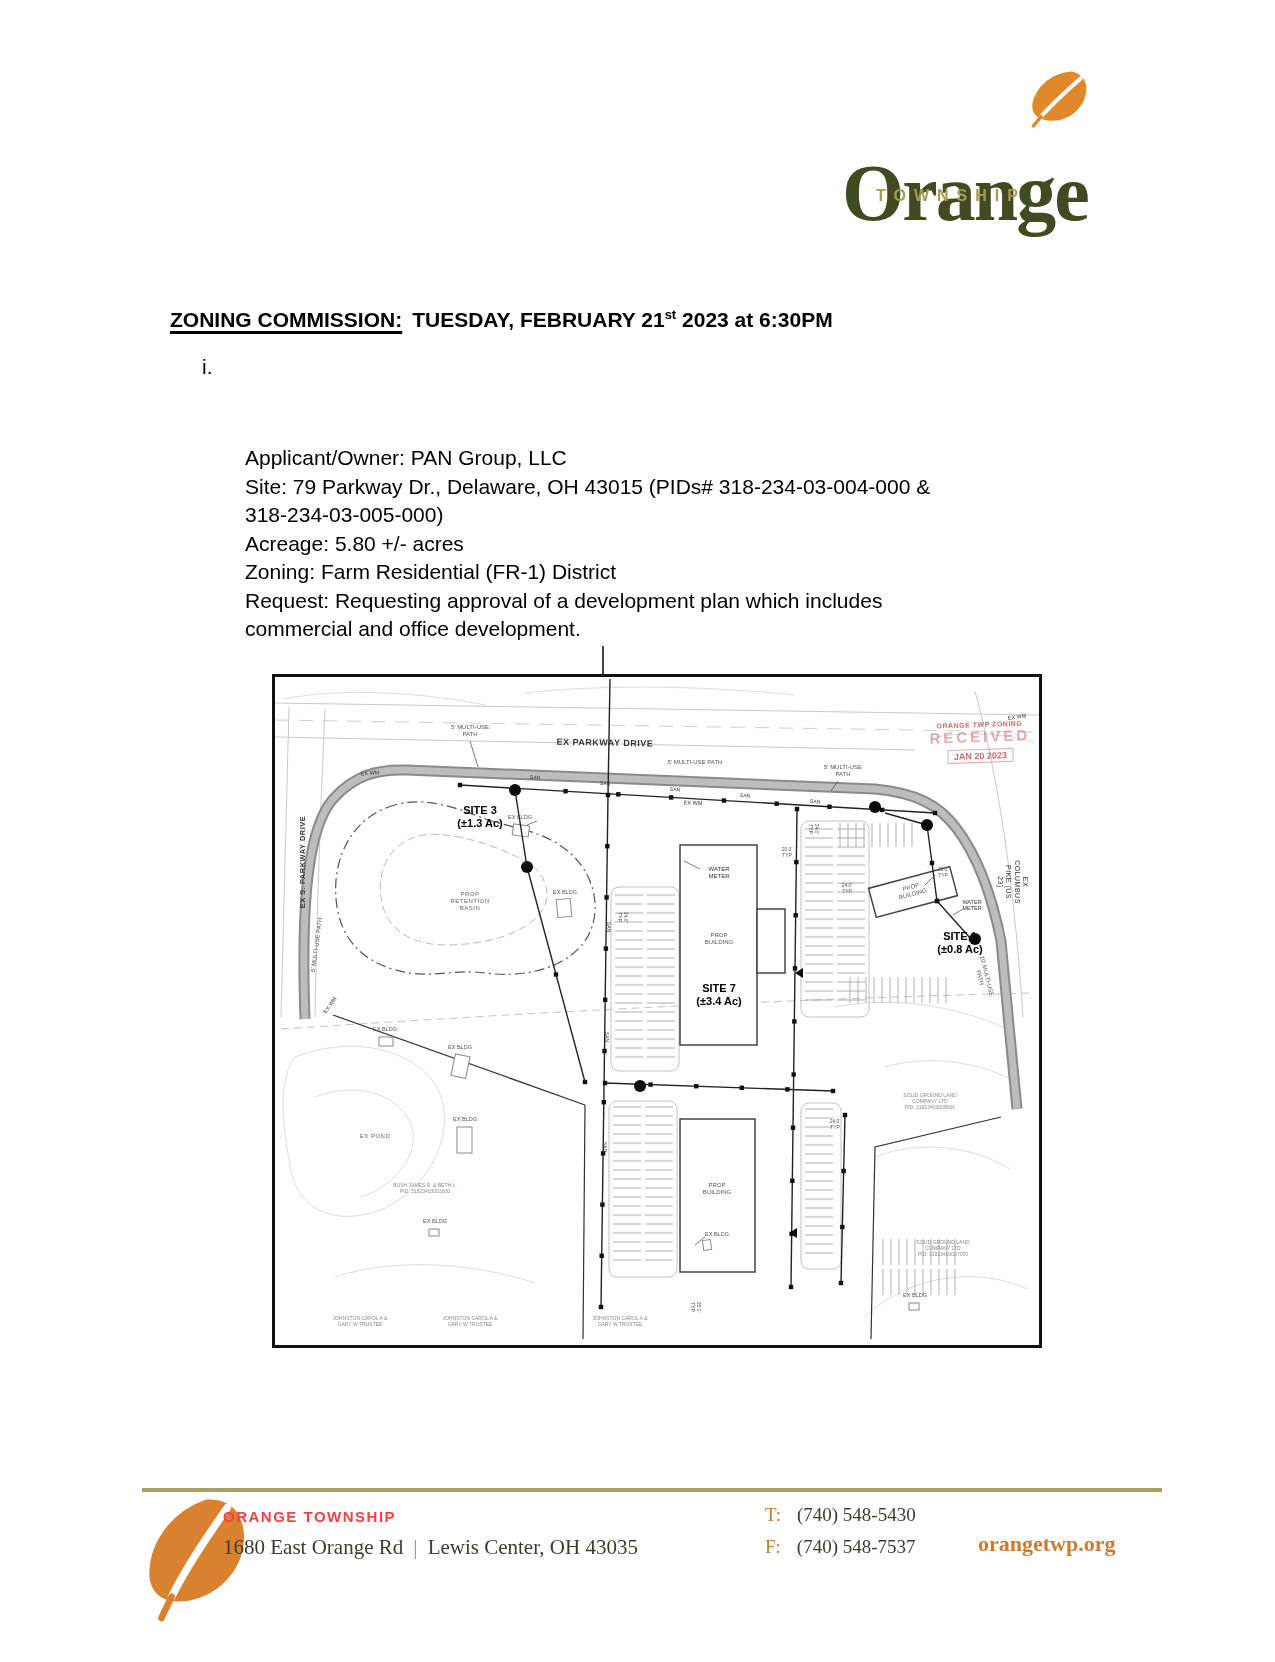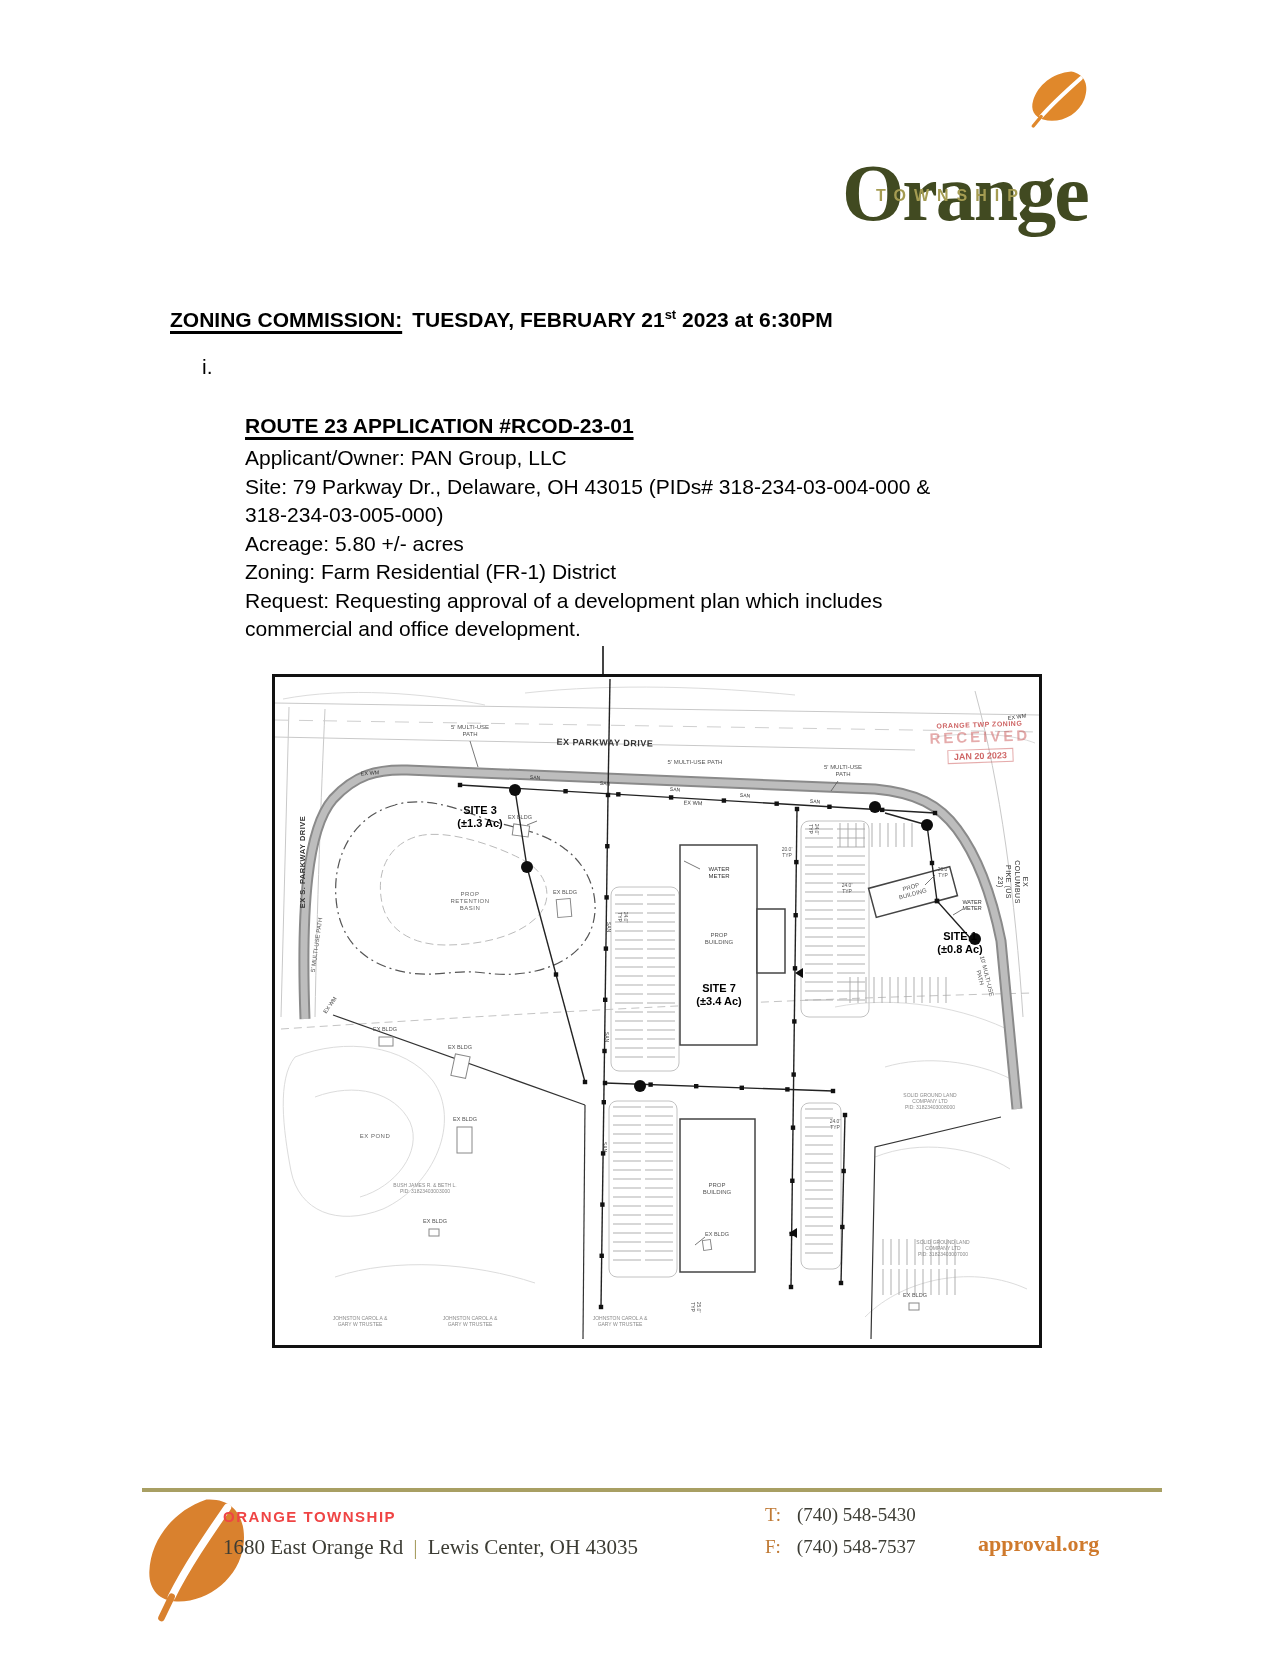--- a/index.html
+++ b/index.html
@@ -69,21 +69,20 @@
     </svg>
     <div class="logo-word">Orange</div>
     <div class="logo-township">TOWNSHIP</div>
   </div>
 
   <div class="heading">
     <span class="hl">ZONING COMMISSION:</span><span><span>TUESDAY, FEBRUARY 21</span><sup>st</sup><span> 2023 at 6:30PM</span></span>
   </div>
 
   <div class="item-marker">i.</div>
-  <div class="app-title">ROUTE 23 APPLICATION #RCOD-23-01</div>
   <div class="details">
     <div>Applicant/Owner: PAN Group, LLC</div>
     <div>Site: 79 Parkway Dr., Delaware, OH 43015 (PIDs# 318-234-03-004-000 &amp;</div>
     <div>318-234-03-005-000)</div>
     <div>Acreage: 5.80 +/- acres</div>
     <div>Zoning: Farm Residential (FR-1) District</div>
     <div>Request: Requesting approval of a development plan which includes</div>
     <div>commercial and office development.</div>
   </div>
 
@@ -511,15 +510,15 @@
   <div class="f-org">ORANGE TOWNSHIP</div>
   <div class="f-addr">
     <span>1680 East Orange Rd</span><span class="f-sep">|</span><span>Lewis Center, OH 43035</span>
   </div>
   <div class="f-phone f-t">
     <span class="plabel">T:</span><span>(740) 548-5430</span>
   </div>
   <div class="f-phone f-f">
     <span class="plabel">F:</span><span>(740) 548-7537</span>
   </div>
-  <div class="f-web">approval.org</div>
+  <div class="f-web">orangetwp.org</div>
 
 </div>
 
 </body></html>

